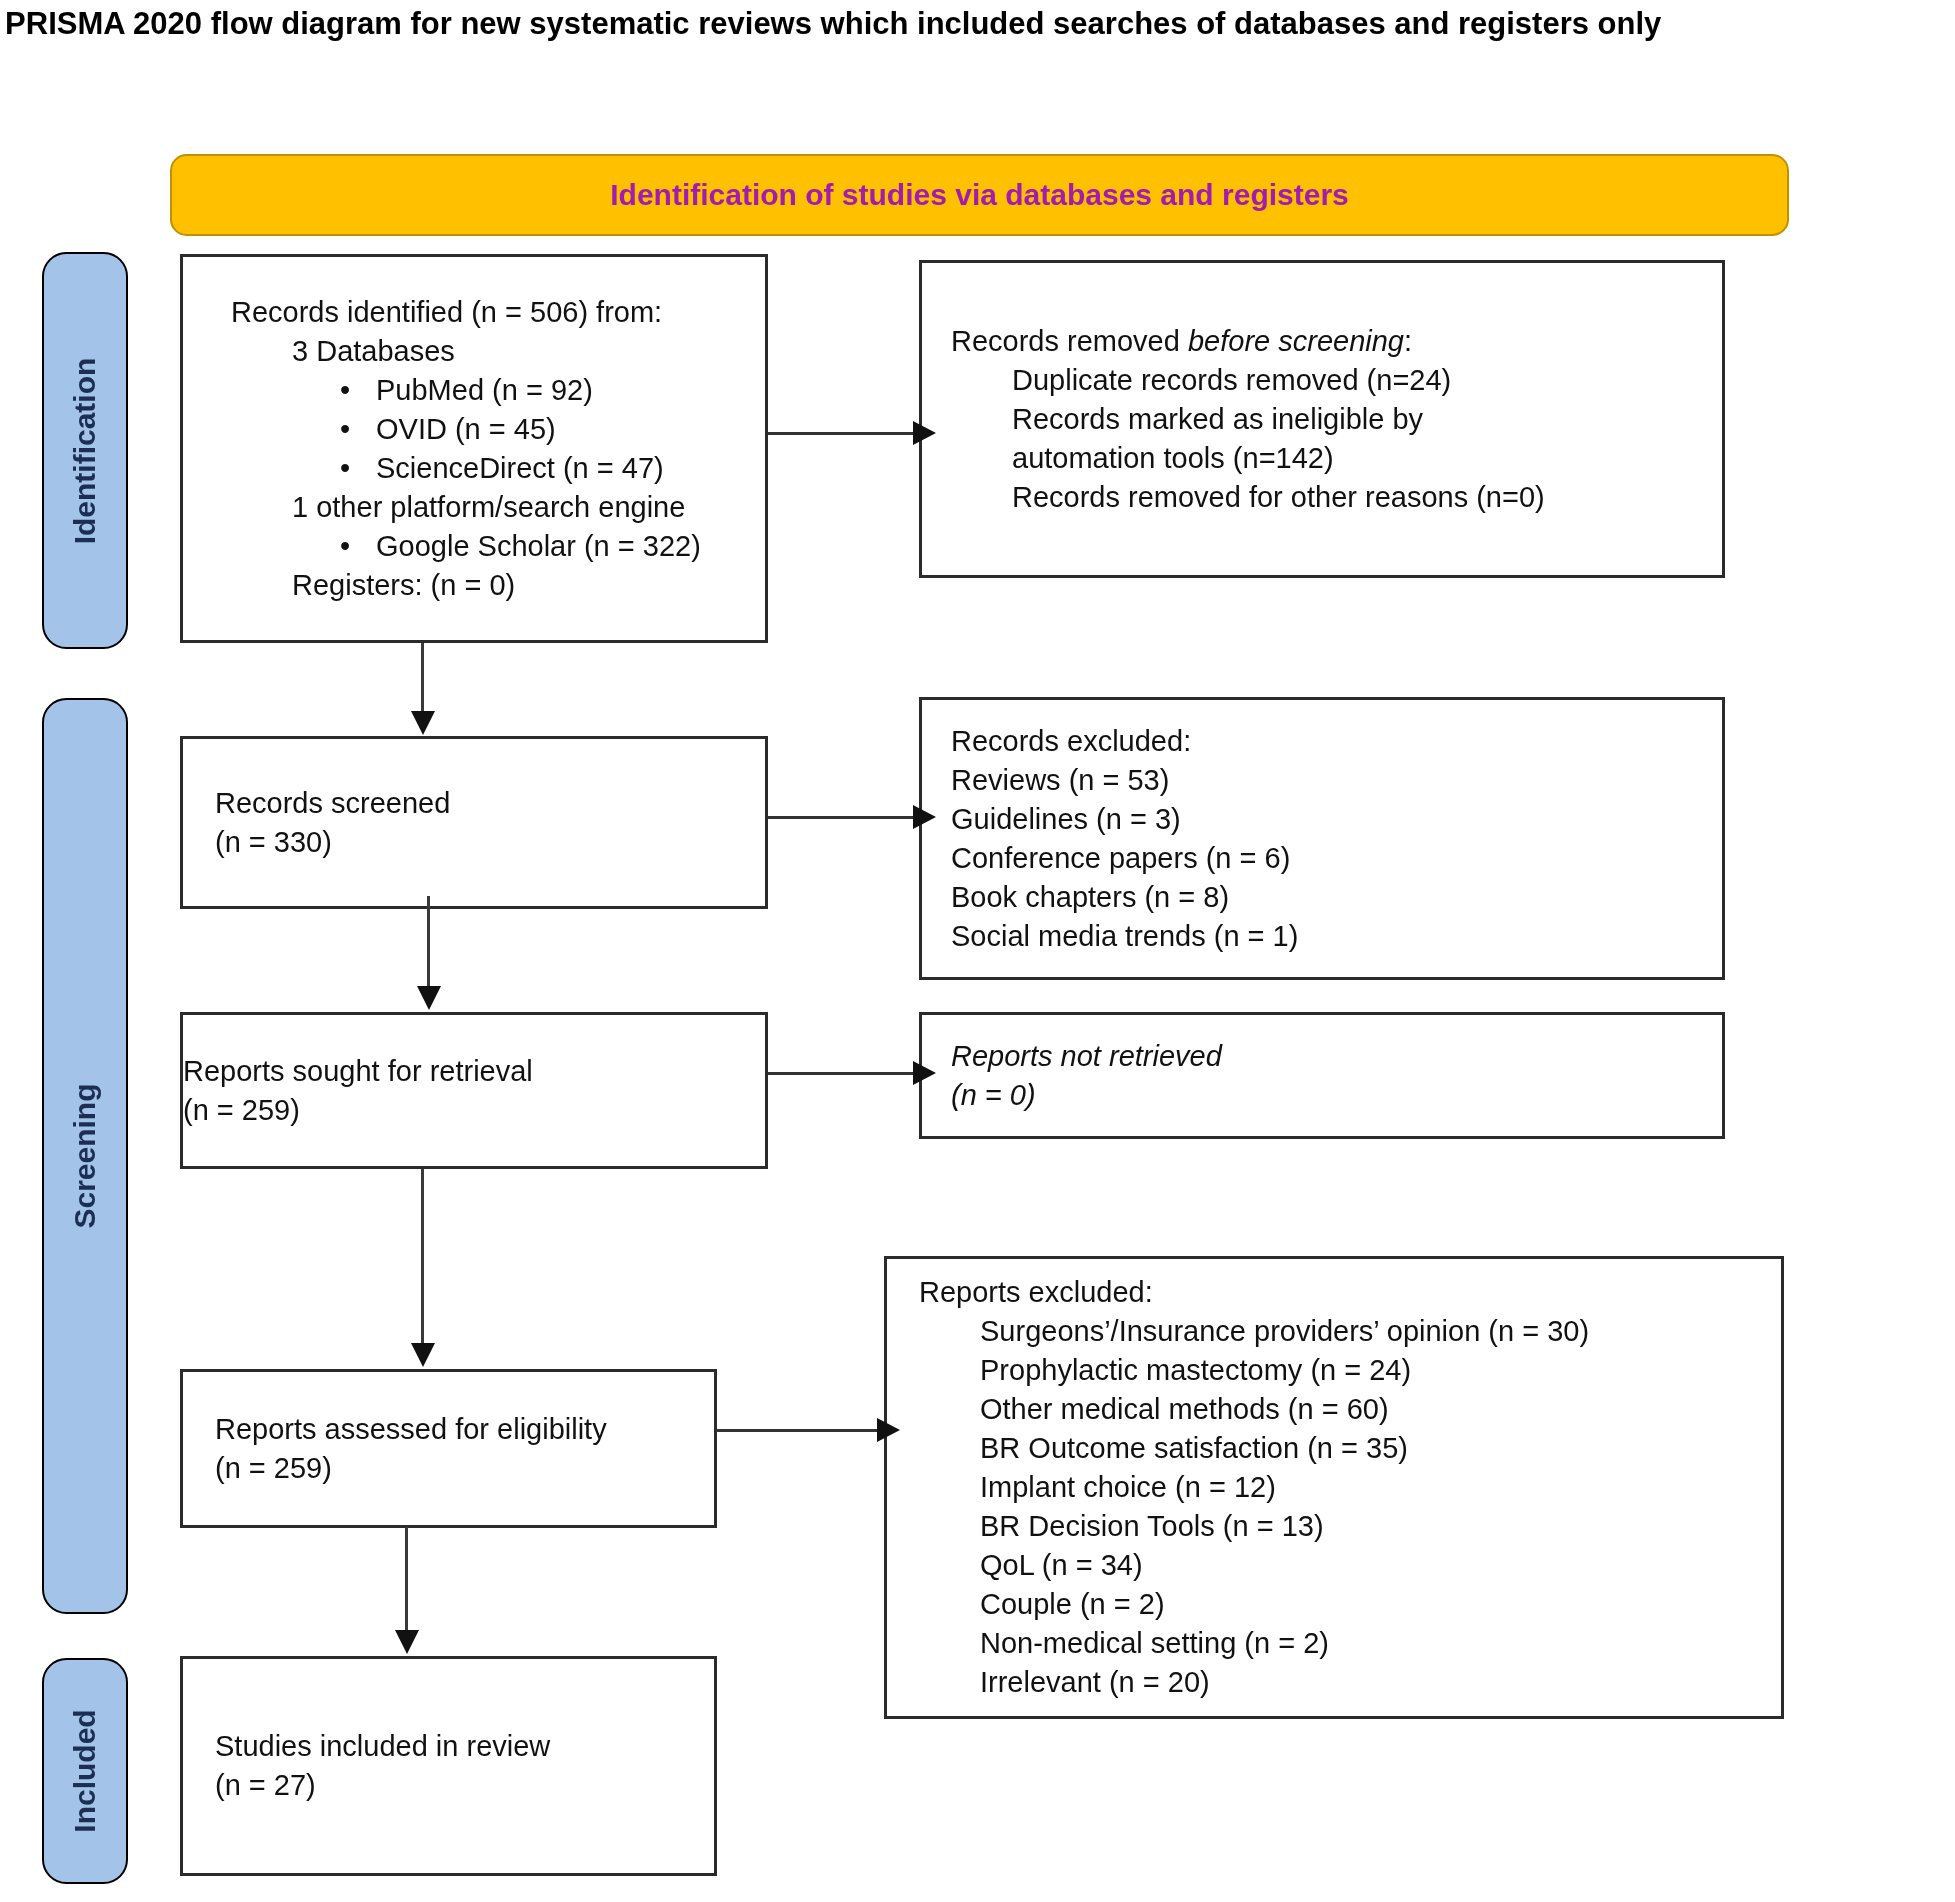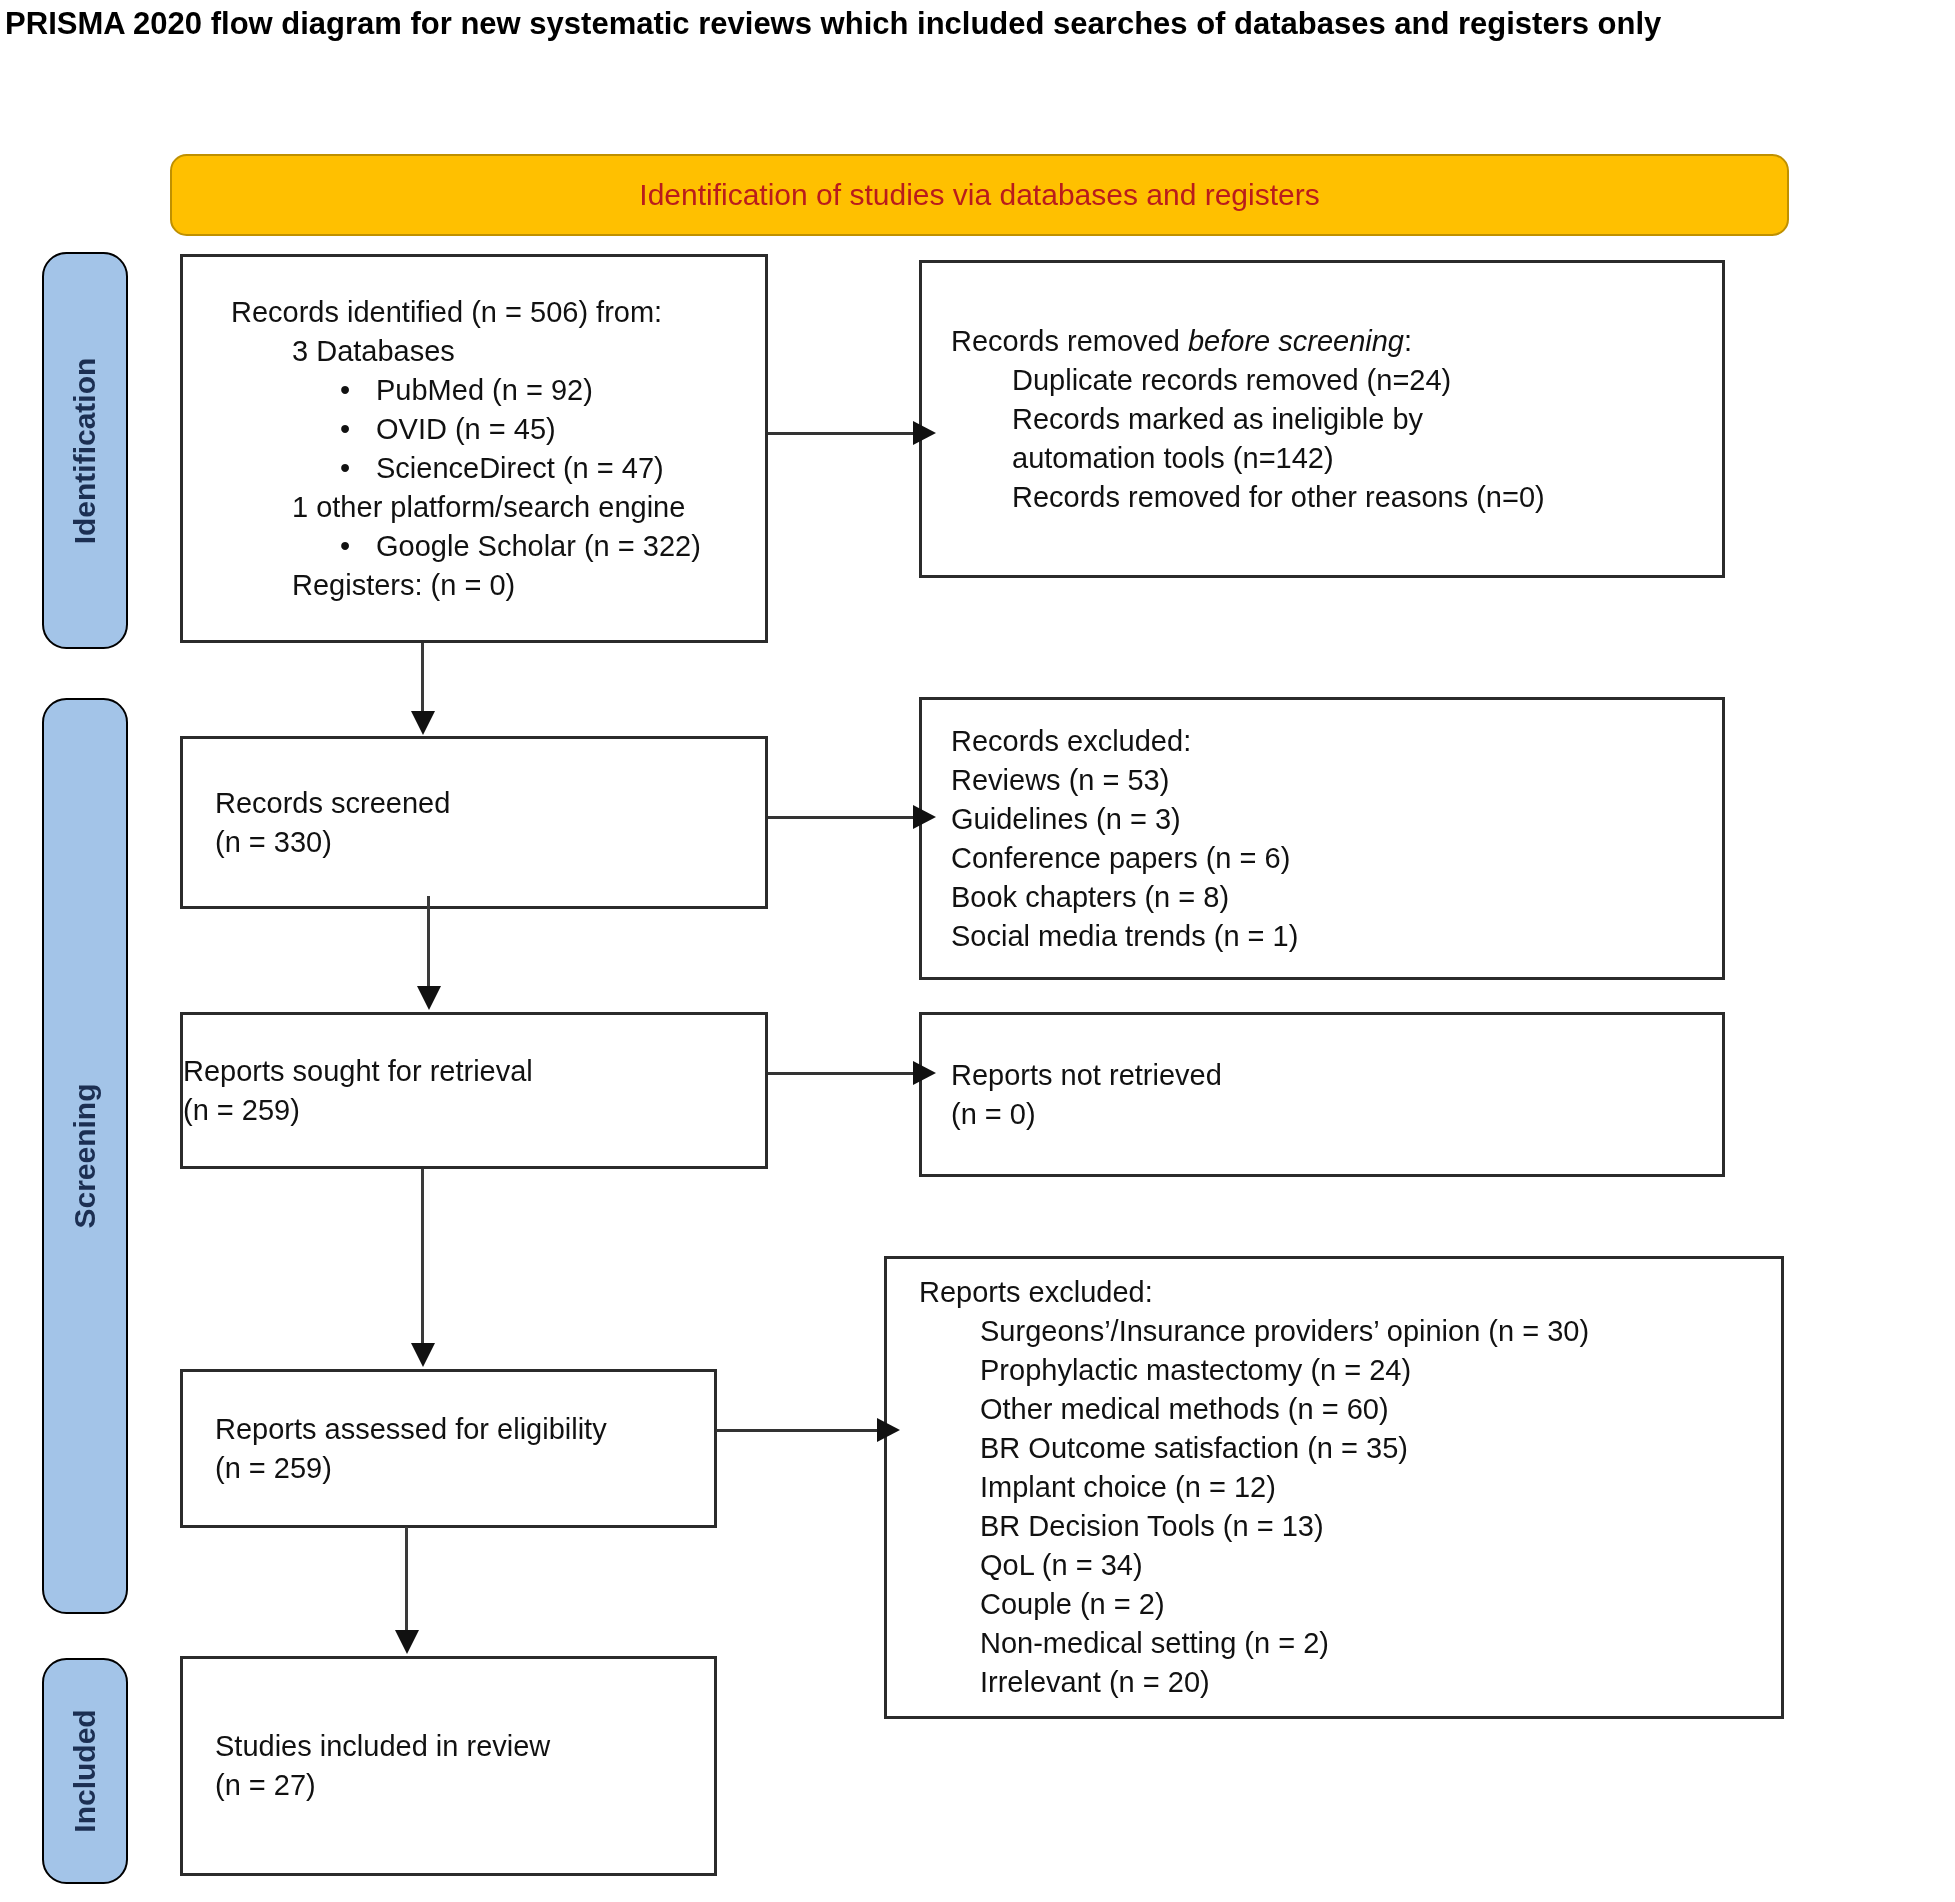--- a/index.html
+++ b/index.html
@@ -22,22 +22,22 @@
   .banner{
     position:absolute;
     left:170px; top:154px;
     width:1619px; height:82px;
     border-radius:16.7px;
     display:flex; align-items:center; justify-content:center;
     box-sizing:border-box;
   }
   .banner-text{
     font-size:30px;
-    font-weight:normal;
-    color:#b91c1c;
+    font-weight:bold;
+    color:#a21caf;
   }
   .pill{
     position:absolute;
     left:42px; width:86px;
     border-radius:24.4px;
     border:2.6px solid #000;
     box-sizing:border-box;
     display:flex; align-items:center; justify-content:center;
   }
   .pill .vtext{
@@ -71,21 +71,21 @@
   #box-records-identified { left:180px;  top:254px;  width:588px;  height:389px;padding-left:16px; }
   #box-records-identified .lines{ padding-left:32px; }
   #box-records-removed    { left:919px; top:260px;  width:806px; height:318px; }
   #box-records-removed .lines{ padding-left:29px; }
   #box-records-screened   { left:180px;  top:736px; width:588px;  height:173px; }
   #box-records-screened .lines{ padding-left:32px; }
   #box-records-excluded   { left:919px; top:697px; width:806px; height:283px; }
   #box-records-excluded .lines{ padding-left:29px; }
   #box-reports-sought     { left:180px;  top:1012px; width:588px;  height:157px; }
   #box-reports-sought .lines{ }
-  #box-reports-not-retrieved{ left:919px; top:1012px; width:806px; height:165px; }
+  #box-reports-not-retrieved{ left:919px; top:1012px; width:806px; height:127px;font-style:italic; }
   #box-reports-not-retrieved .lines{ padding-left:29px; }
   #box-reports-assessed   { left:180px;  top:1369px; width:537px;  height:159px; }
   #box-reports-assessed .lines{ padding-left:32px; }
   #box-reports-excluded   { left:884px; top:1256px; width:900px; height:463px; }
   #box-reports-excluded .lines{ padding-left:32px; }
   #box-studies-included   { left:180px;  top:1656px; width:537px;  height:220px; }
   #box-studies-included .lines{ padding-left:32px; }
   
   #pill-identification{ top:252px;  height:397px; }
   #pill-screening     { top:698px; height:916px; }

